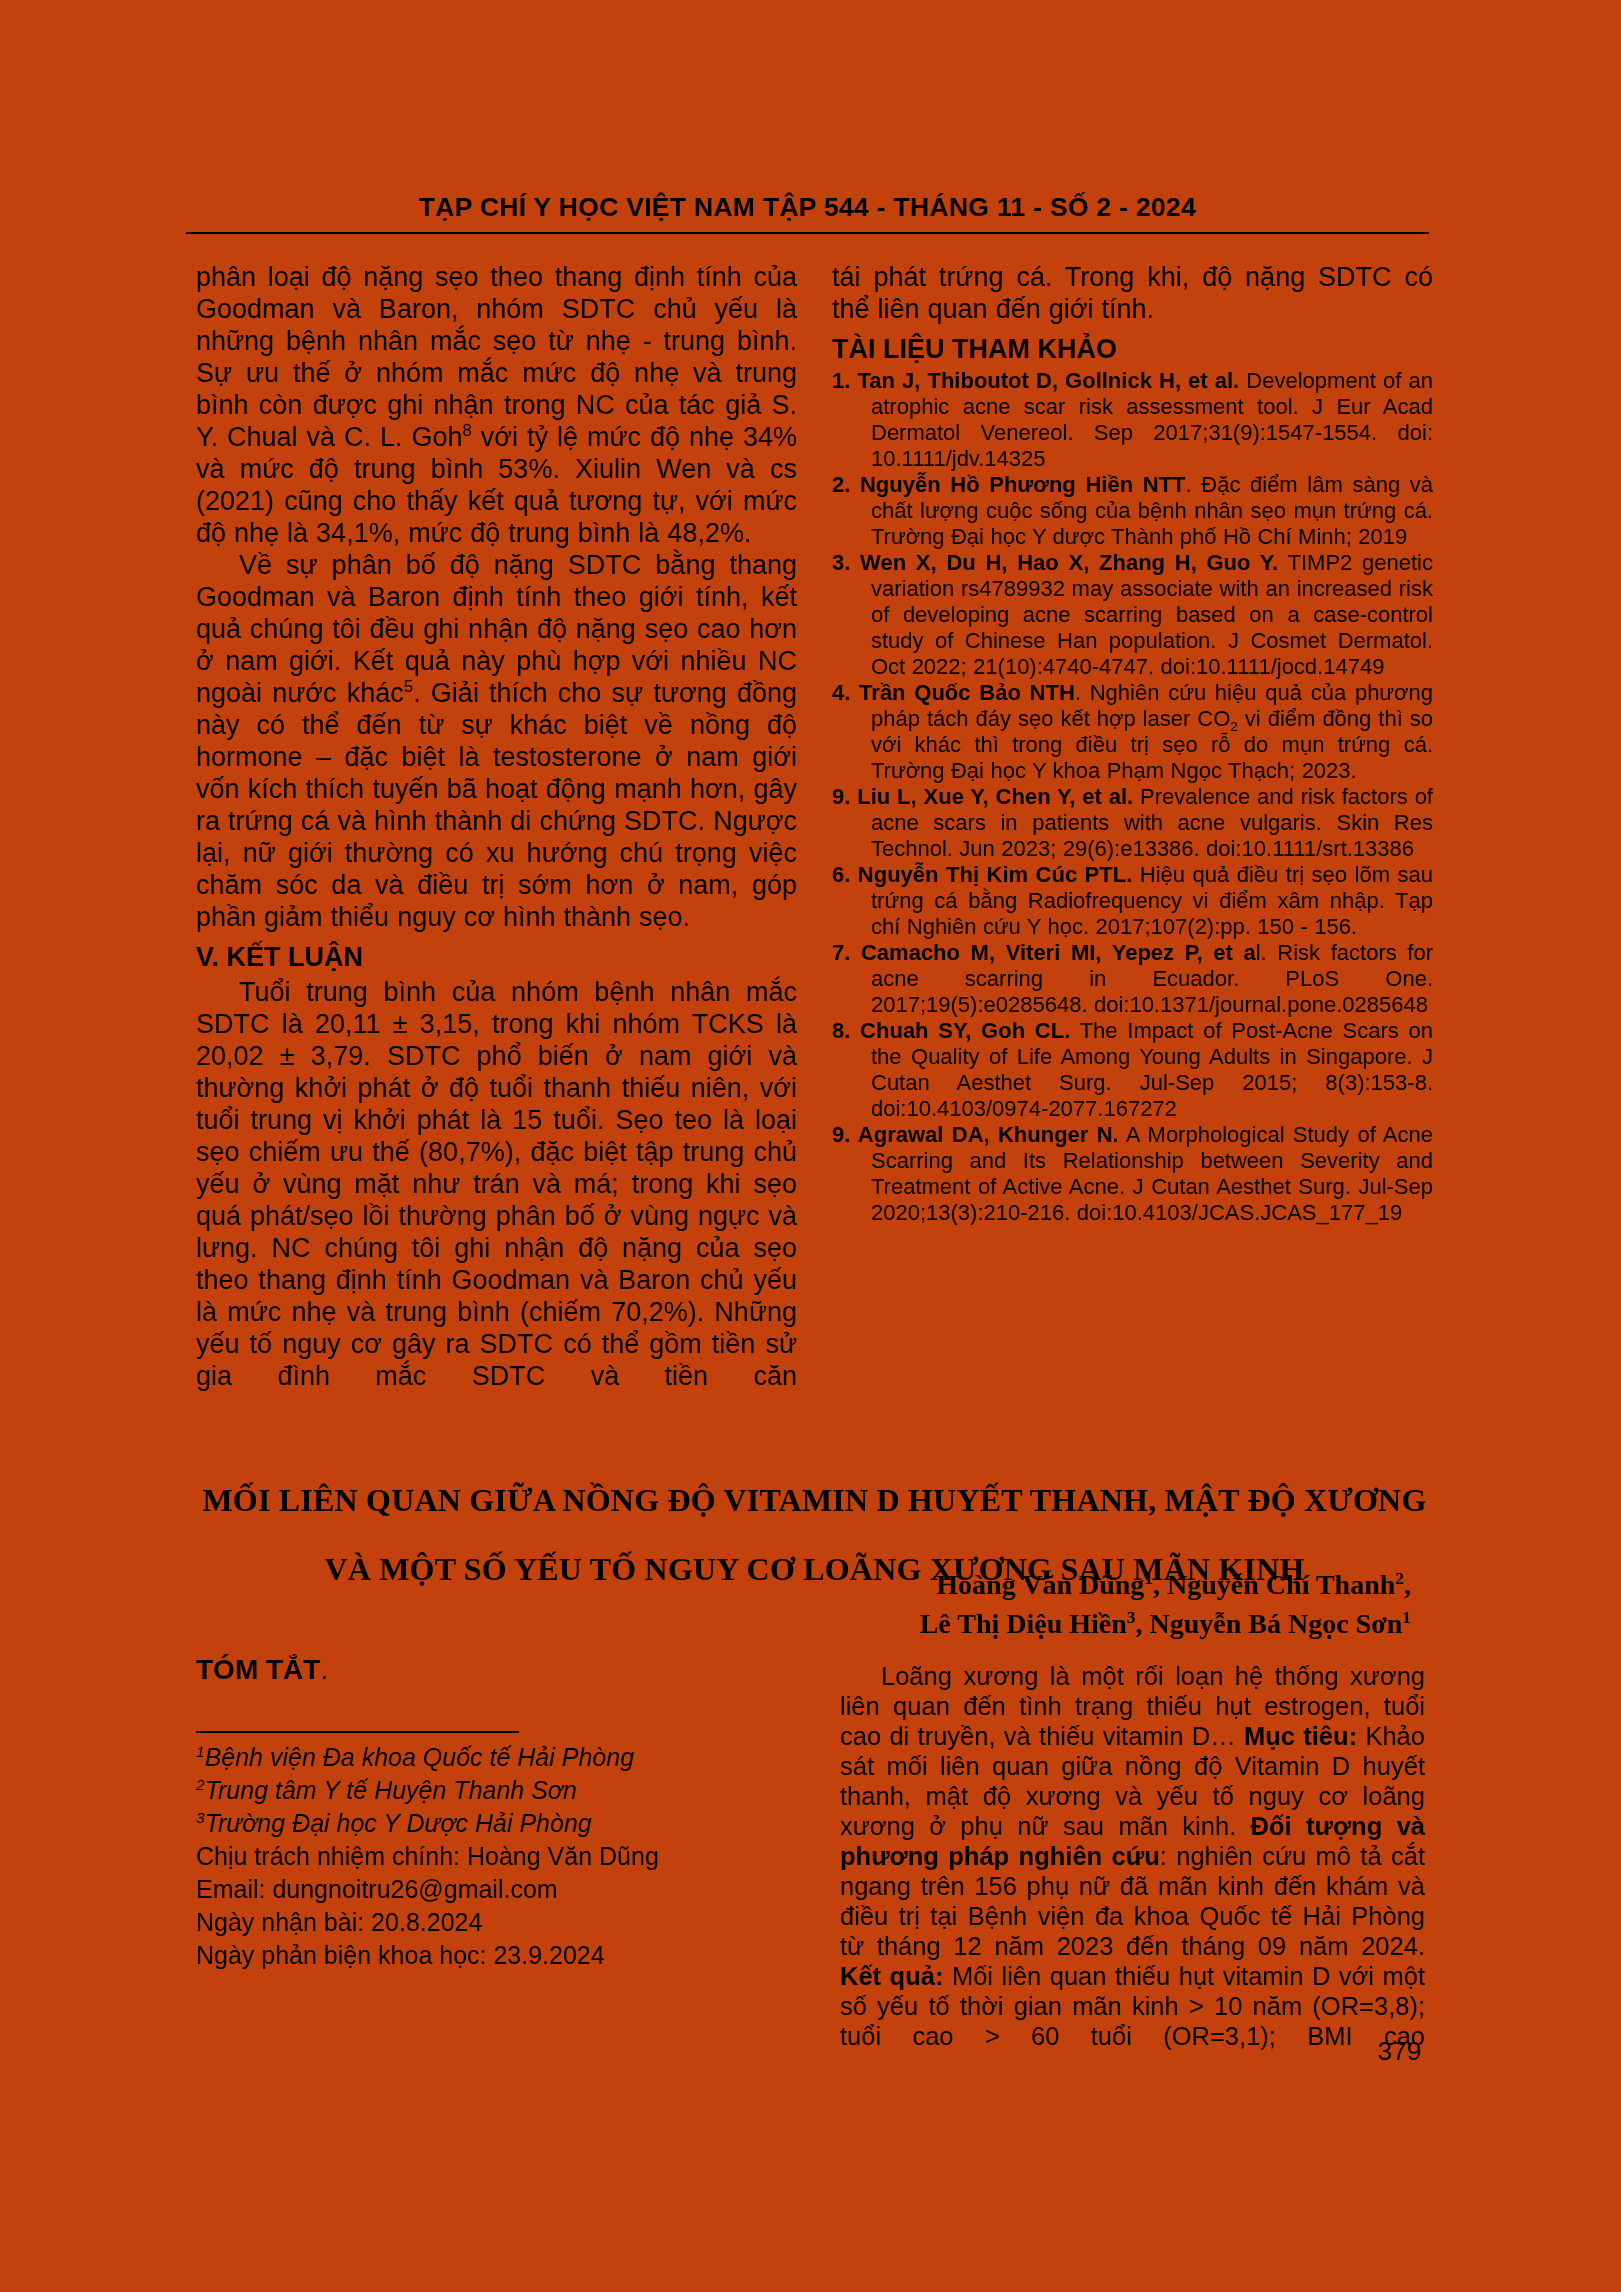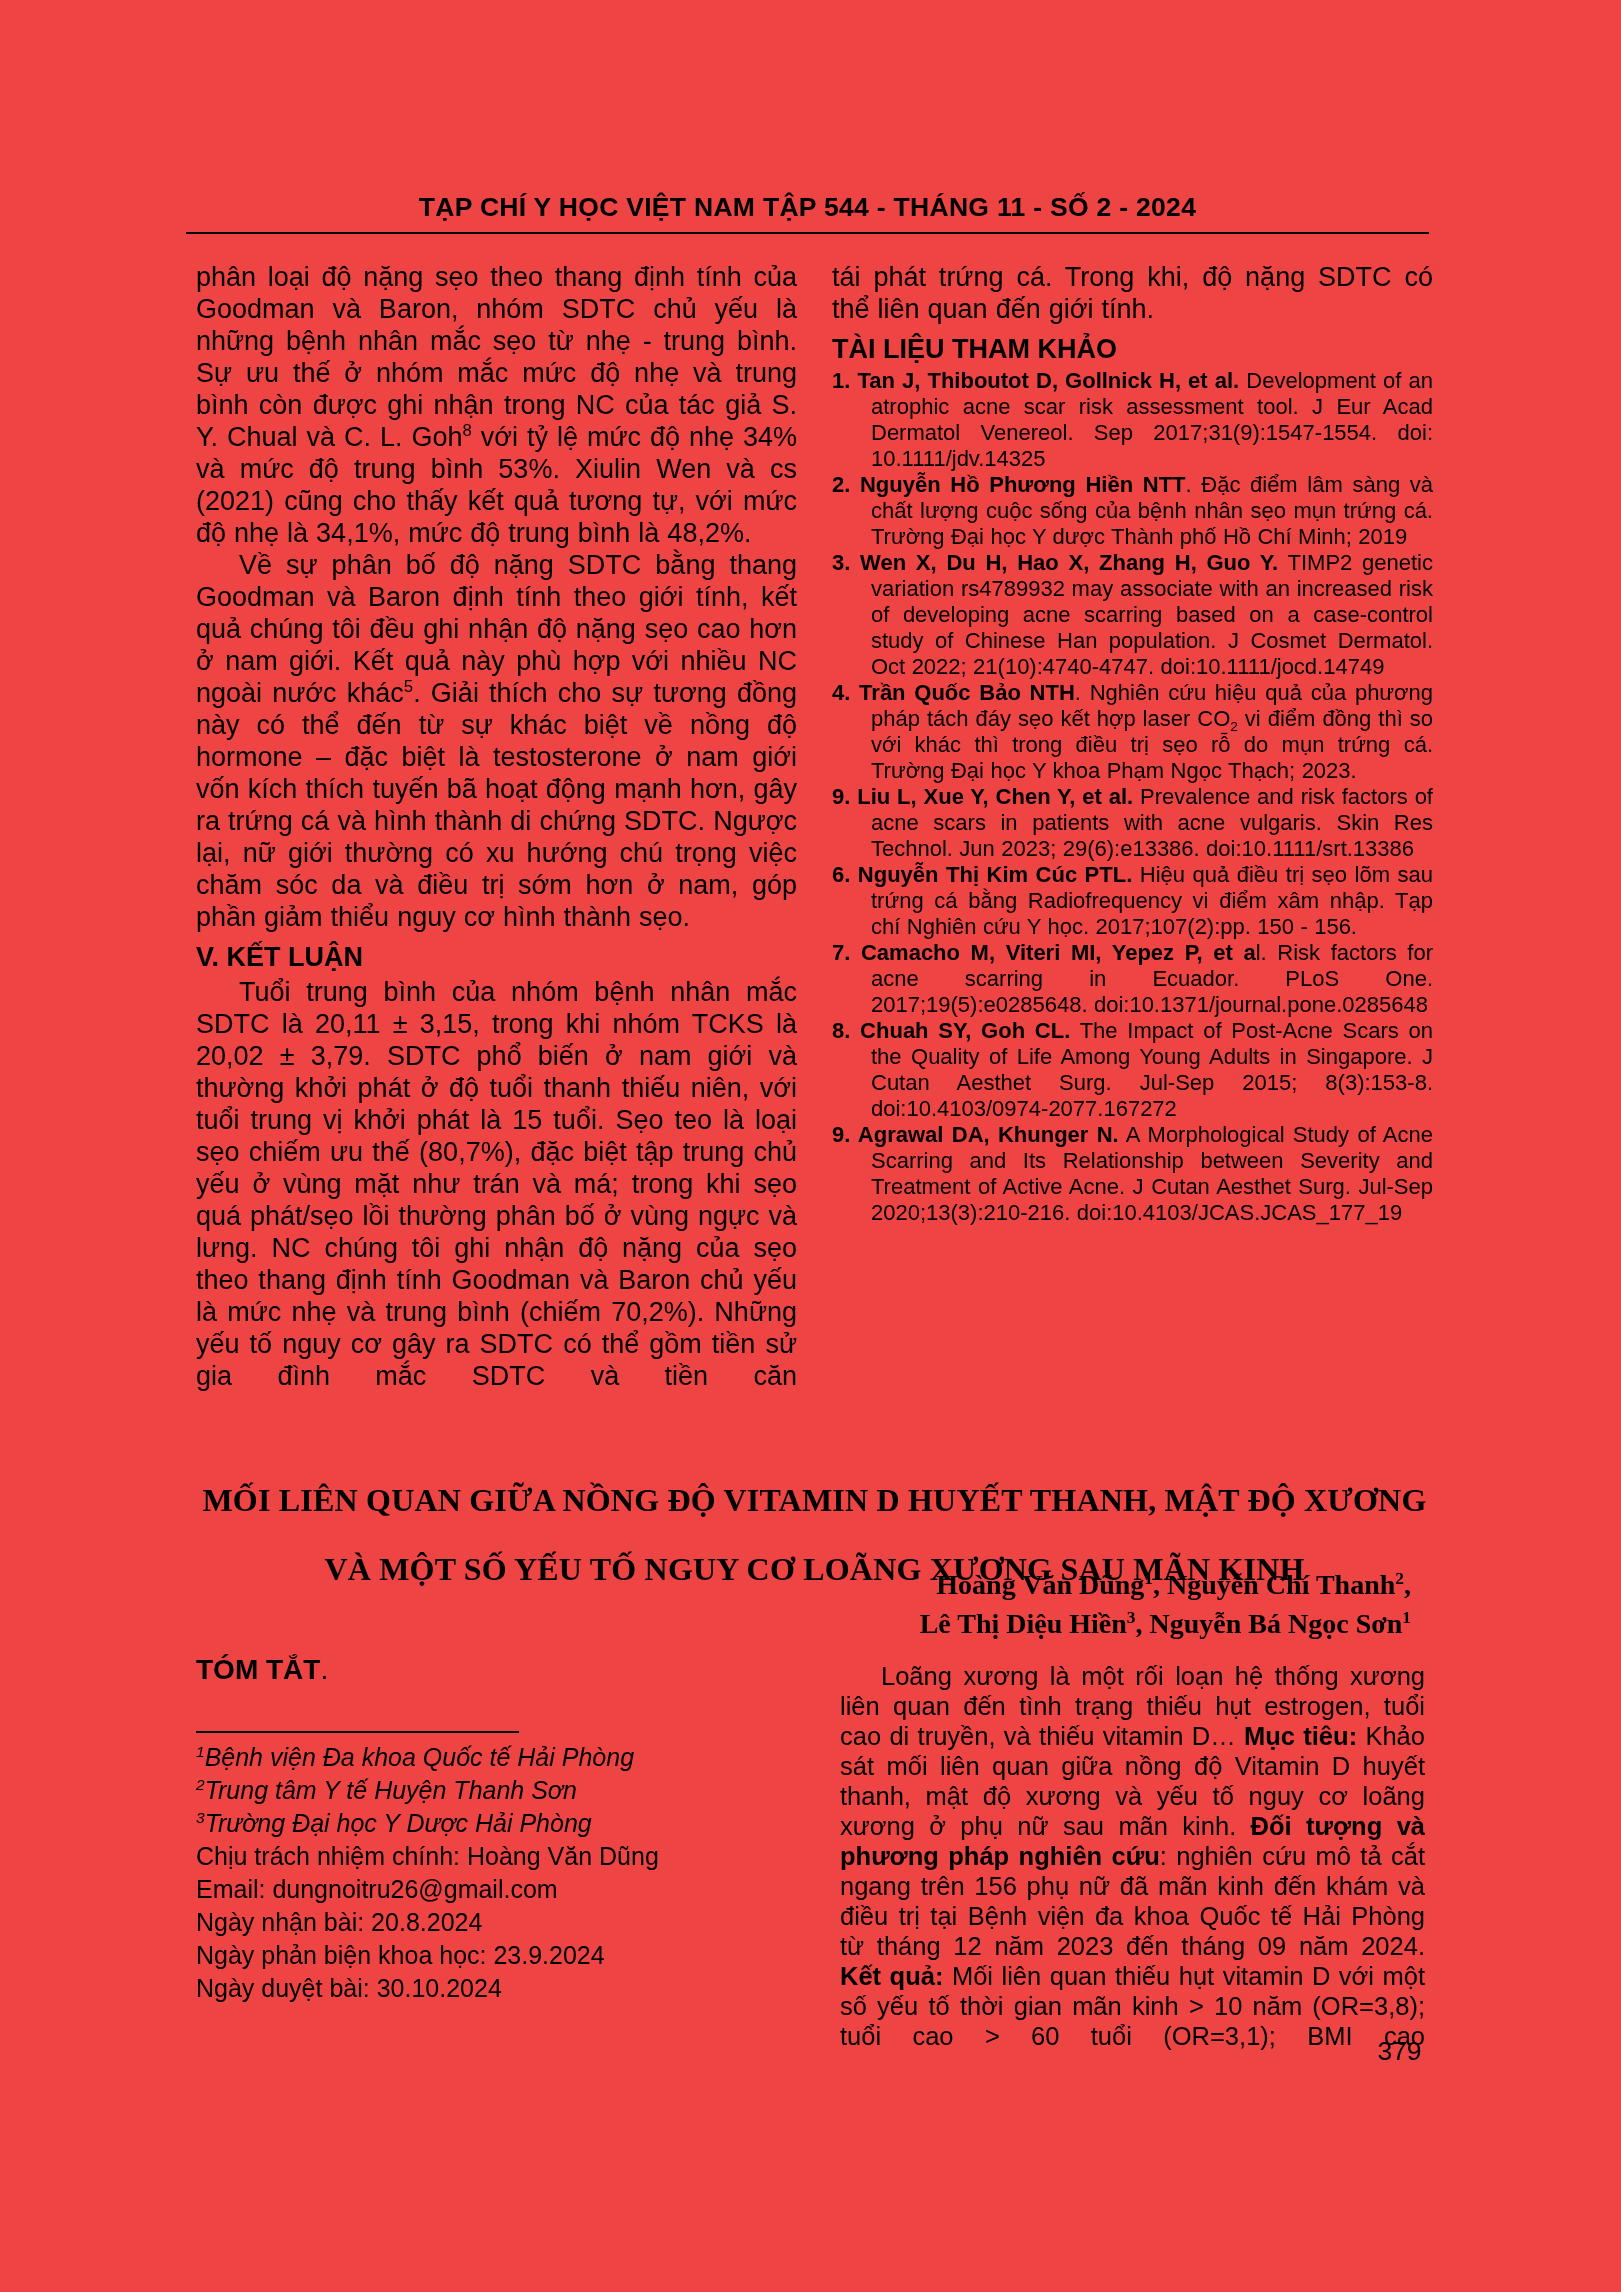--- a/index.html
+++ b/index.html
@@ -1,18 +1,18 @@
 <!DOCTYPE html>
 <html><head>
 <meta charset="utf-8">
 <style>
   html,body{margin:0;padding:0;background:#888;}
   .page{
     position:relative;width:1621px;height:2293px;margin:0 auto;
-    background:#ef4444;color:#000;
+    background:#c2410c;color:#000;
     font-family:"Liberation Sans",sans-serif;
     -webkit-font-smoothing:antialiased;
   }
   .b{font-weight:bold;}
   .i{font-style:italic;}
   sup{font-size:62%;line-height:0;}
   sub{font-size:62%;line-height:0;}
 
   .running-head{
     position:absolute;top:193px;left:186px;width:1243px;
@@ -118,21 +118,20 @@
       <h3 class="abstract-head"><span class="b">TÓM TẮT</span><span>.</span></h3>
       <hr class="foot-sep">
       <div class="footnotes">
         <div><sup class="i">1</sup><span class="i">Bệnh viện Đa khoa Quốc tế Hải Phòng</span></div>
         <div><sup class="i">2</sup><span class="i">Trung tâm Y tế Huyện Thanh Sơn</span></div>
         <div><sup class="i">3</sup><span class="i">Trường Đại học Y Dược Hải Phòng</span></div>
         <div><span>Chịu trách nhiệm chính: Hoàng Văn Dũng</span></div>
         <div><span>Email: dungnoitru26@gmail.com</span></div>
         <div><span>Ngày nhận bài: 20.8.2024</span></div>
         <div><span>Ngày phản biện khoa học: 23.9.2024</span></div>
-        <div><span>Ngày duyệt bài: 30.10.2024</span></div>
       </div>
     </div>
     <div class="col">
       <p class="abstract-p"><span>Loãng xương là một rối loạn hệ thống xương liên quan đến tình trạng thiếu hụt estrogen, tuổi cao di truyền, và thiếu vitamin D… </span><span class="b">Mục tiêu:</span><span> Khảo sát mối liên quan giữa nồng độ Vitamin D huyết thanh, mật độ xương và yếu tố nguy cơ loãng xương ở phụ nữ sau mãn kinh. </span><span class="b">Đối tượng và phương pháp nghiên cứu</span><span>: nghiên cứu mô tả cắt ngang trên 156 phụ nữ đã mãn kinh đến khám và điều trị tại Bệnh viện đa khoa Quốc tế Hải Phòng từ tháng 12 năm 2023 đến tháng 09 năm 2024. </span><span class="b">Kết quả:</span><span> Mối liên quan thiếu hụt vitamin D với một số yếu tố thời gian mãn kinh &gt; 10 năm (OR=3,8); tuổi cao &gt; 60 tuổi (OR=3,1); BMI cao</span></p>
     </div>
   </div>
 
   <div class="page-num">379</div>
 
 </div>

